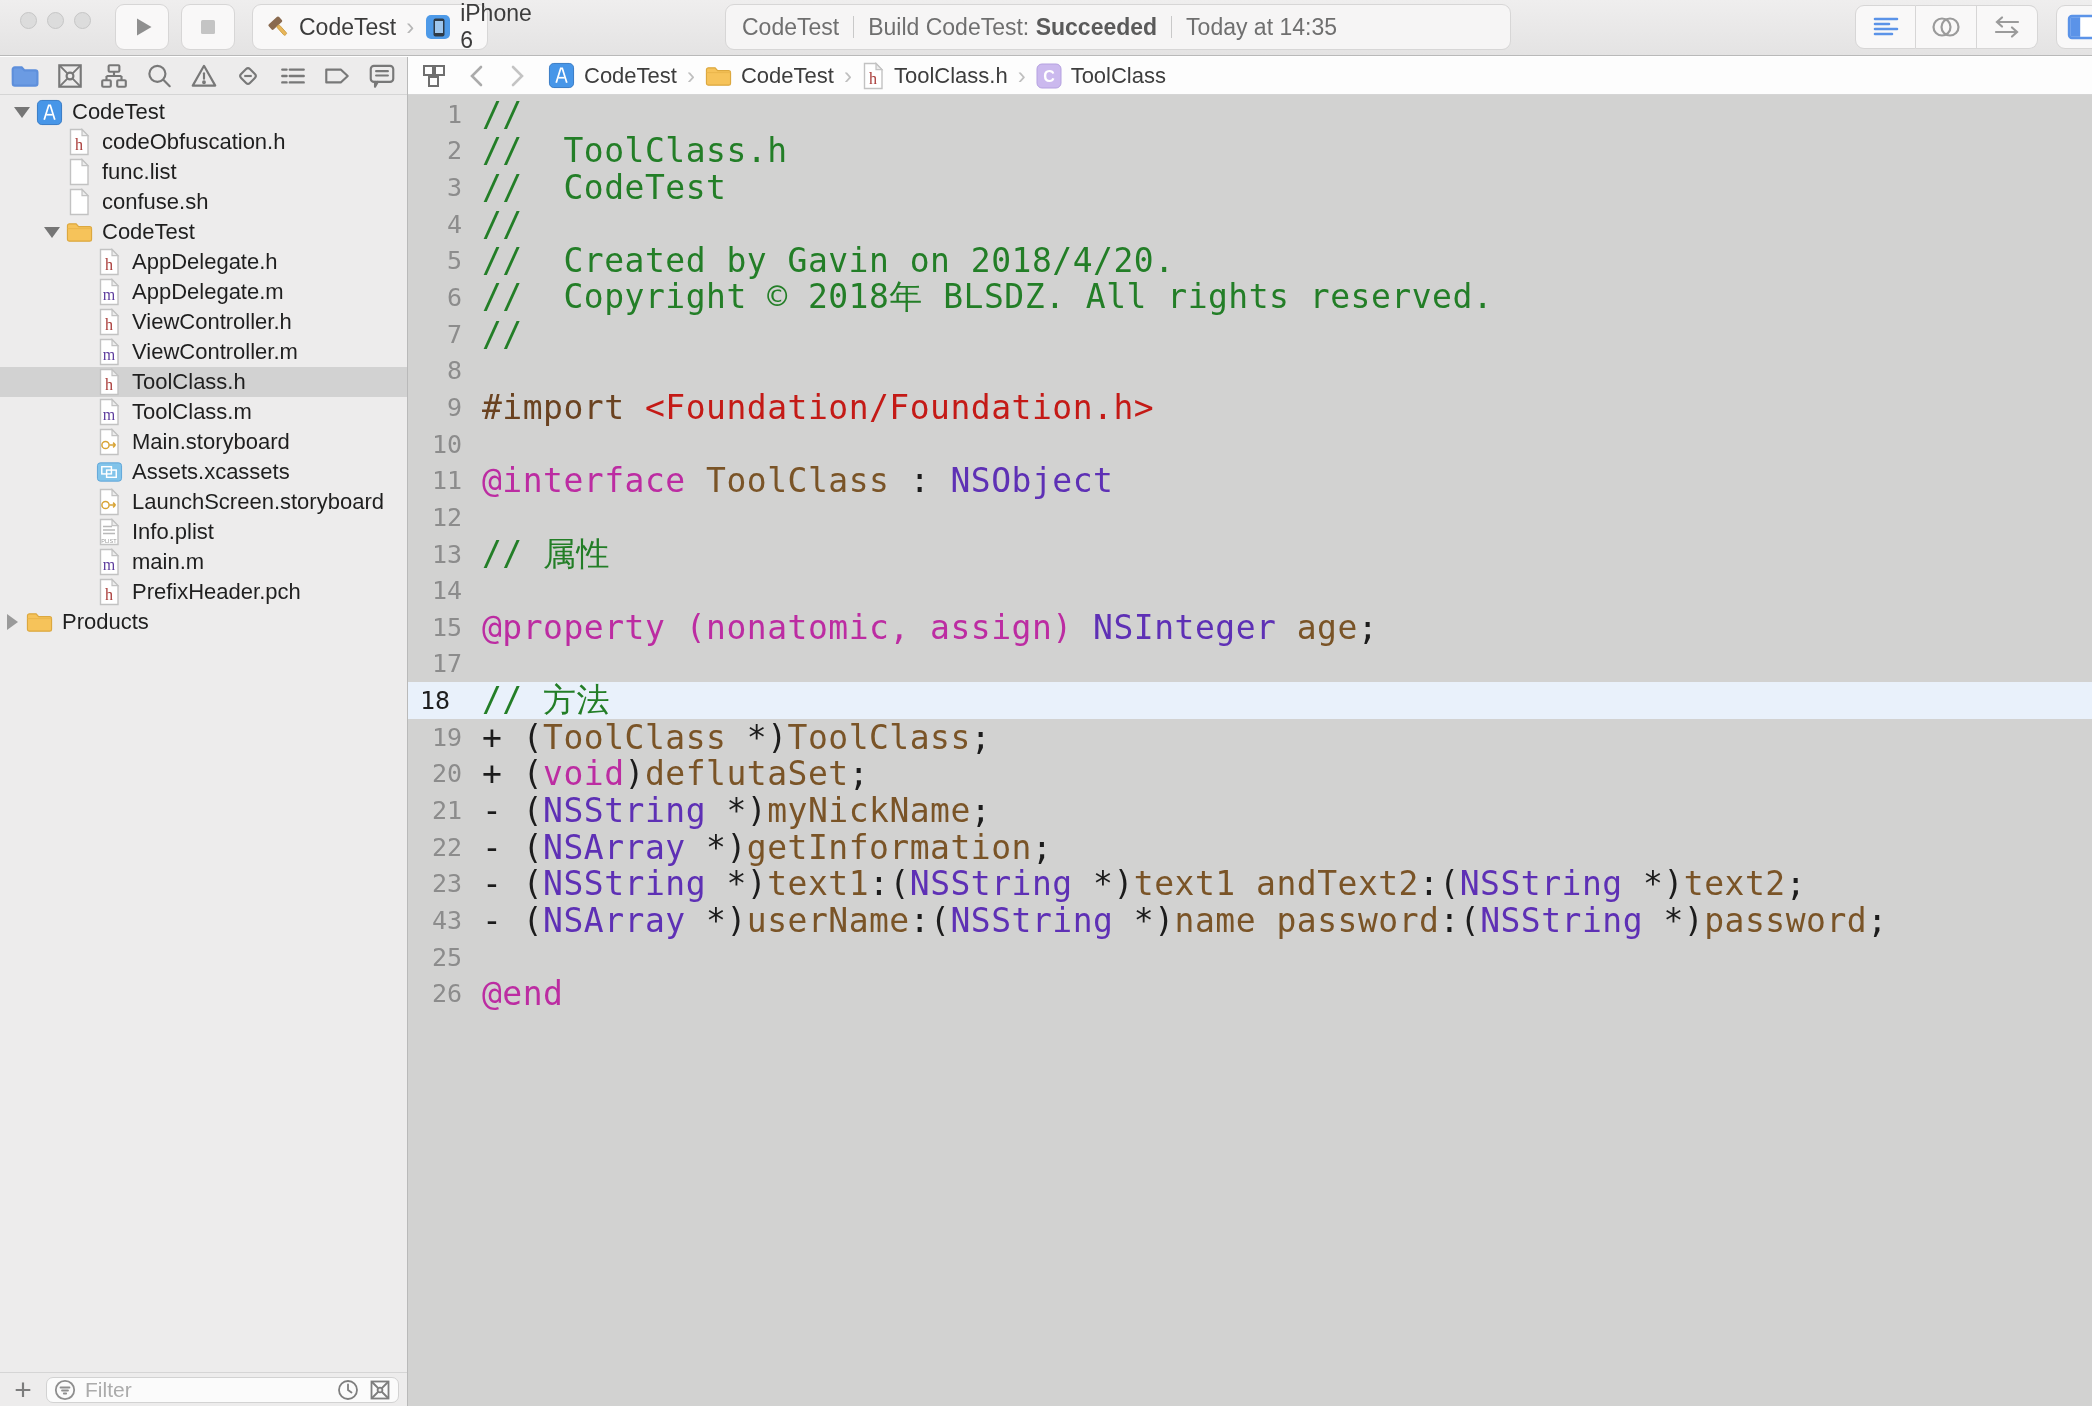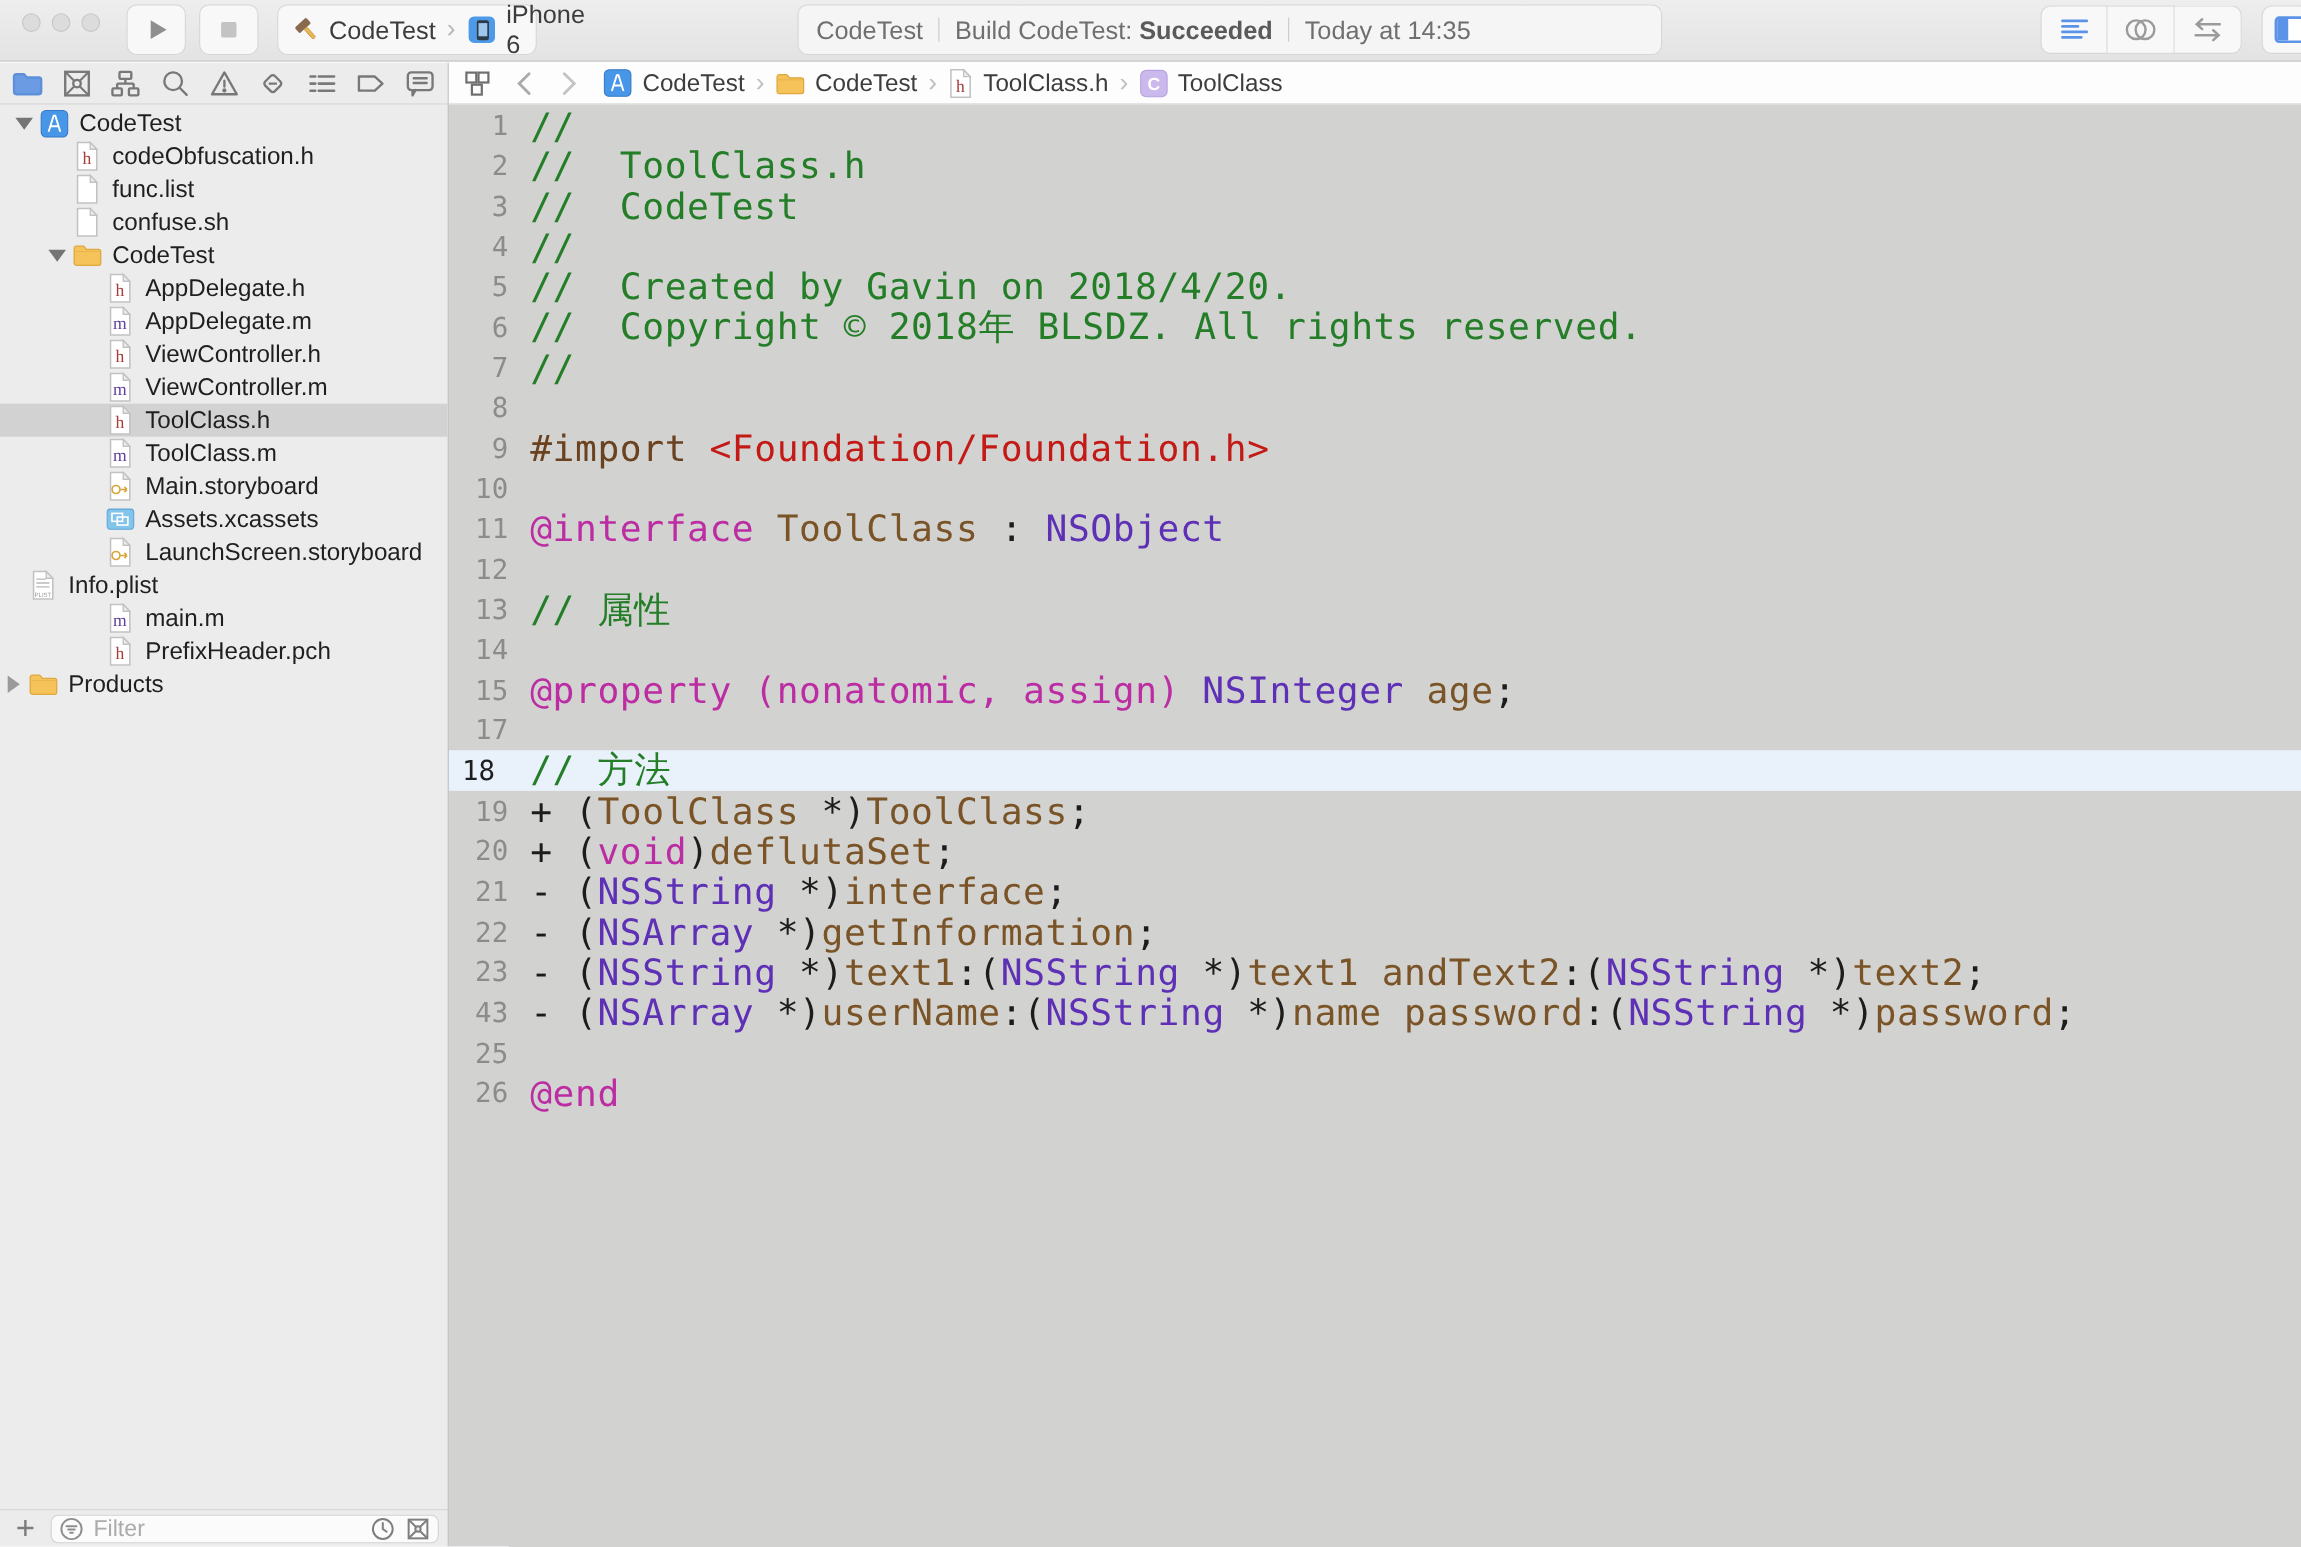--- a/index.html
+++ b/index.html
@@ -374,21 +374,21 @@
             <span class="tree-icon">
               <svg width="23" height="28" viewBox="0 0 23 28">
                 <path d="M2.5 1.5 h11.5 l6 6.2 V26.5 h-17.5 z" fill="#FFFFFF" stroke="#C2C2C2" stroke-width="1.4"></path>
     <path d="M14 1.5 l6 6.2 h-6 z" fill="#ECECEC" stroke="#C2C2C2" stroke-width="1.2"></path>
                 <circle cx="7.5" cy="17" r="3.6" fill="none" stroke="#D8A437" stroke-width="1.5"></circle>
                 <path d="M11.5 17 h6 m0 0 l-2.4 -2.4 M17.5 17 l-2.4 2.4" fill="none" stroke="#D8A437" stroke-width="1.5"></path>
               </svg>
             </span>
             <span>LaunchScreen.storyboard</span>
           </div>
-          <div class="tree-row" style="">
+          <div class="tree-row" style="padding-left: 70px;">
             <span class="disc"></span>
             <span class="tree-icon">
               <svg width="23" height="28" viewBox="0 0 23 28">
                 <path d="M2.5 1.5 h11.5 l6 6.2 V26.5 h-17.5 z" fill="#FFFFFF" stroke="#C2C2C2" stroke-width="1.4"></path>
     <path d="M14 1.5 l6 6.2 h-6 z" fill="#ECECEC" stroke="#C2C2C2" stroke-width="1.2"></path>
                 <path d="M5 8.5 h9 M5 12 h12 M5 15.5 h12" stroke="#B9B9B9" stroke-width="1.3"></path>
                 <text x="11" y="25" text-anchor="middle" font-family="Liberation Sans, sans-serif" font-size="5.5" fill="#9A9A9A">PLIST</text>
               </svg>
             </span>
             <span>Info.plist</span>
@@ -591,21 +591,21 @@
           <div class="code-line">
             <span class="ln">19</span>
             <span class="code"><span class="tk-p">+ (</span><span class="tk-n">ToolClass</span><span class="tk-p"> *)</span><span class="tk-n">ToolClass</span><span class="tk-p">;</span></span>
           </div>
           <div class="code-line">
             <span class="ln">20</span>
             <span class="code"><span class="tk-p">+ (</span><span class="tk-k">void</span><span class="tk-p">)</span><span class="tk-n">deflutaSet</span><span class="tk-p">;</span></span>
           </div>
           <div class="code-line">
             <span class="ln">21</span>
-            <span class="code"><span class="tk-p">- (</span><span class="tk-t">NSString</span><span class="tk-p"> *)</span><span class="tk-n">interface</span><span class="tk-p">;</span></span>
+            <span class="code"><span class="tk-p">- (</span><span class="tk-t">NSString</span><span class="tk-p"> *)</span><span class="tk-n">myNickName</span><span class="tk-p">;</span></span>
           </div>
           <div class="code-line">
             <span class="ln">22</span>
             <span class="code"><span class="tk-p">- (</span><span class="tk-t">NSArray</span><span class="tk-p"> *)</span><span class="tk-n">getInformation</span><span class="tk-p">;</span></span>
           </div>
           <div class="code-line">
             <span class="ln">23</span>
             <span class="code"><span class="tk-p">- (</span><span class="tk-t">NSString</span><span class="tk-p"> *)</span><span class="tk-n">text1</span><span class="tk-p">:(</span><span class="tk-t">NSString</span><span class="tk-p"> *)</span><span class="tk-n">text1</span><span class="tk-p"> </span><span class="tk-n">andText2</span><span class="tk-p">:(</span><span class="tk-t">NSString</span><span class="tk-p"> *)</span><span class="tk-n">text2</span><span class="tk-p">;</span></span>
           </div>
           <div class="code-line">

